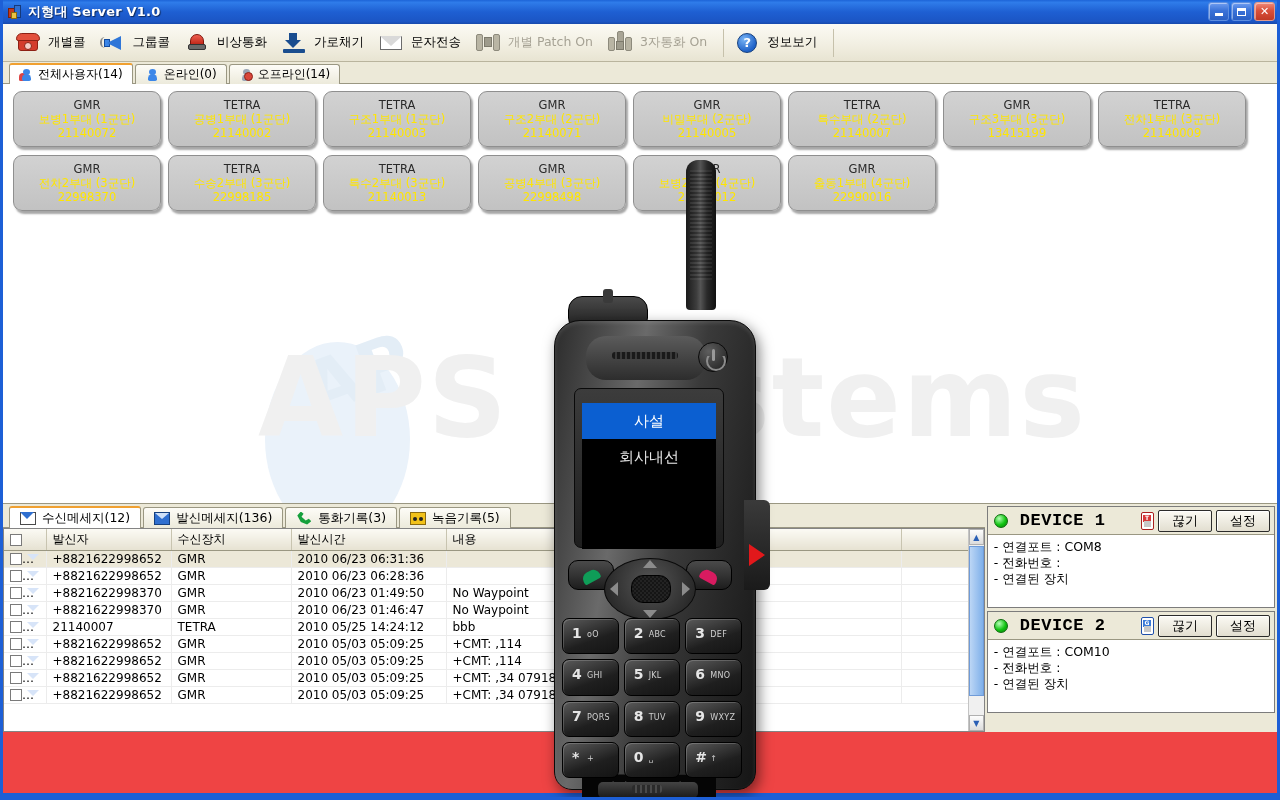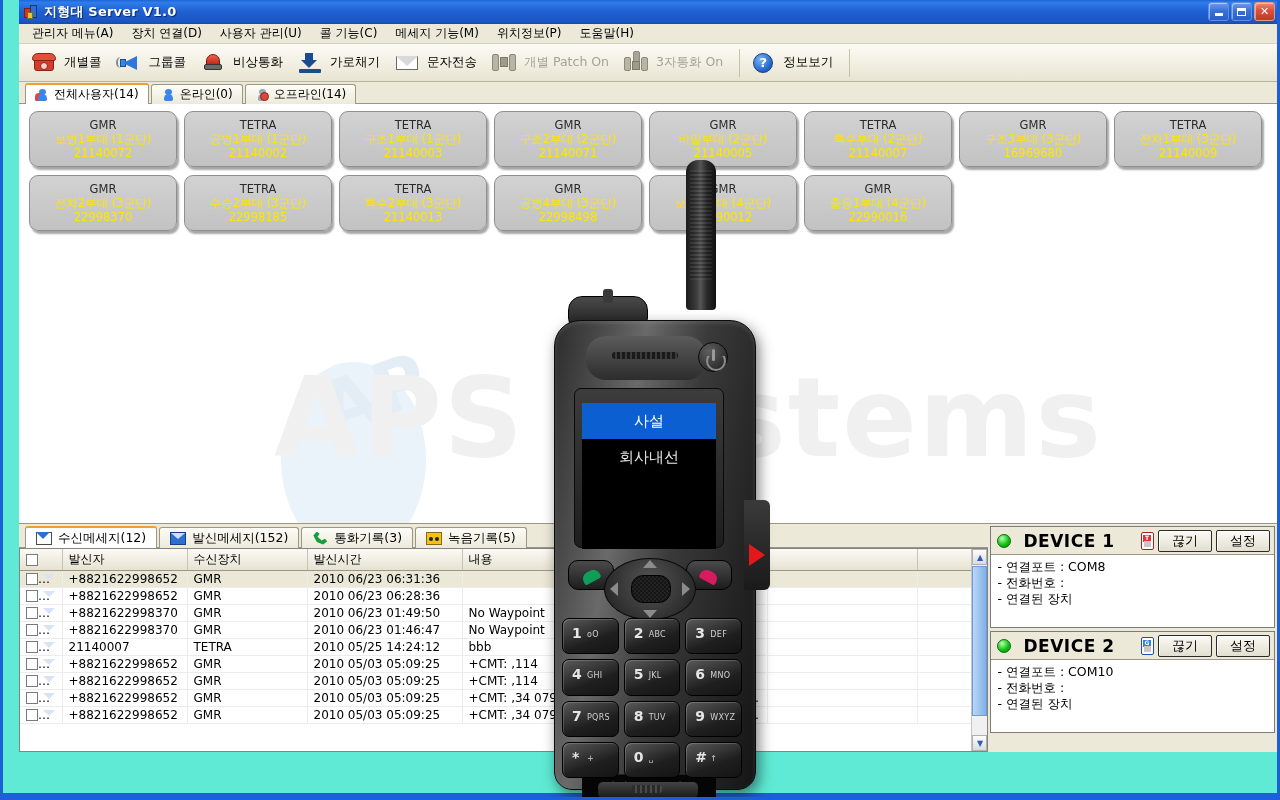--- a/index.html
+++ b/index.html
@@ -7,23 +7,22 @@
     width: 1280px; height: 800px;
     font-family: "DejaVu Sans", "Liberation Sans", sans-serif;
     overflow: hidden;
     background: #ece9d8;
   }
   .app {
     position: relative;
     width: 1280px; height: 800px;
     border: 3px solid #1d5fd6;
     border-top: none;
-    background: #5eead4;
+    background: #ef4444;
     overflow: hidden;
-    padding-left: 16px;
   }
 
   
   .titlebar {
     height: 24px;
     background: linear-gradient(180deg,#1d64d8 0%, #2f7cea 10%, #1e5fd2 50%, #1b55c4 90%, #1749ab 100%);
     display: flex; align-items: center;
     padding-left: 4px;
     color: #fff;
     position: relative;
@@ -239,21 +238,21 @@
   
   .devpane { width: 294px; background:#ece9d8; padding:2px 2px 0 2px; }
   .devbox { border:1px solid #7c7c7c; background:#fff; margin-bottom:3px; }
   .devhdr { display:flex; align-items:center; height:28px; background:#ece9d8; border-bottom:1px solid #9a9782; }
   .led { width:26px; display:flex;align-items:center;justify-content:center;}
   .led i {
     width:14px;height:14px;border-radius:50%;
     background: radial-gradient(circle at 35% 30%, #b6ffb6, #12c412 55%, #0a7d0a 100%);
     border:1px solid #0c6b0c; display:block;
   }
-  .devname { flex:1; font-size:17px; font-weight:bold; letter-spacing:.5px; padding-left:6px; color:#000;}
+  .devname { flex:1; font-size:17px; font-weight:bold; letter-spacing:.5px; padding-left:6px; color:#000;font-family:Liberation Mono, monospace;}
   .devmini { width:22px;display:flex;align-items:center;justify-content:center;}
   .mini-radio{width:13px;height:18px;border-radius:2px;border:1px solid #aa1f1f;background:#fff;position:relative;}
   .mini-radio.g{border-color:#1f4faa;}
   .mini-radio .scr{position:absolute;left:1.5px;top:2px;right:1.5px;height:7px;background:#d83838;}
   .mini-radio.g .scr{background:#3a7ad8;}
   .mini-radio .lab{position:absolute;left:0;right:0;top:1px;text-align:center;font-size:6px;color:#fff;font-weight:bold;}
   .mini-radio .kp{position:absolute;left:2px;bottom:2px;right:2px;height:6px;background:#c8c8c8;}
   .devbtn {
     min-width:54px;height:22px;margin-right:4px;
     background:linear-gradient(180deg,#fbfaf4,#e2ded0);
@@ -347,29 +346,20 @@
       <div class="tb-btn">
           <div class="min-glyph"></div>
         </div>
       <div class="tb-btn">
           <div class="max-glyph"></div>
         </div>
       <div class="tb-btn close">✕</div>
     </div>
   </div>
 
-  <div class="menubar" id="menubar">
-      <div class="menu-item">관리자 메뉴(A)</div>
-      <div class="menu-item">장치 연결(D)</div>
-      <div class="menu-item">사용자 관리(U)</div>
-      <div class="menu-item">콜 기능(C)</div>
-      <div class="menu-item">메세지 기능(M)</div>
-      <div class="menu-item">위치정보(P)</div>
-      <div class="menu-item">도움말(H)</div>
-    </div>
 
   <div class="toolbar" id="toolbar">
       <div class="tb-item">
         <div class="ticon ic-phone">
           <div class="body"></div>
           <div class="hs"></div>
           <div class="dial"></div>
         </div>
         <span>개별콜</span>
       </div>
@@ -490,21 +480,21 @@
             <div class="uid">21140005</div>
           </div>
           <div class="ucard">
             <div class="utype">TETRA</div>
             <div class="uname">특수부대 (2군단)</div>
             <div class="uid">21140007</div>
           </div>
           <div class="ucard">
             <div class="utype">GMR</div>
             <div class="uname">구조3부대 (3군단)</div>
-            <div class="uid">16969680</div>
+            <div class="uid">13415199</div>
           </div>
           <div class="ucard">
             <div class="utype">TETRA</div>
             <div class="uname">전차1부대 (3군단)</div>
             <div class="uid">21140009</div>
           </div>
         </div>
       <div class="cardrow" id="cardrow2">
           <div class="ucard">
             <div class="utype">GMR</div>
@@ -548,21 +538,21 @@
             <span class="ltab-ic">
               <div class="env-w"></div>
               <div class="env-f"></div>
             </span>
             <span>수신메세지(12)</span>
           </div>
           <div class="ltab">
             <span class="ltab-ic">
               <div class="env-blue"></div>
             </span>
-            <span>발신메세지(152)</span>
+            <span>발신메세지(136)</span>
           </div>
           <div class="ltab">
             <span class="ltab-ic">
               <div class="hs-green"></div>
             </span>
             <span>통화기록(3)</span>
           </div>
           <div class="ltab">
             <span class="ltab-ic">
               <div class="rec-ic"></div>

